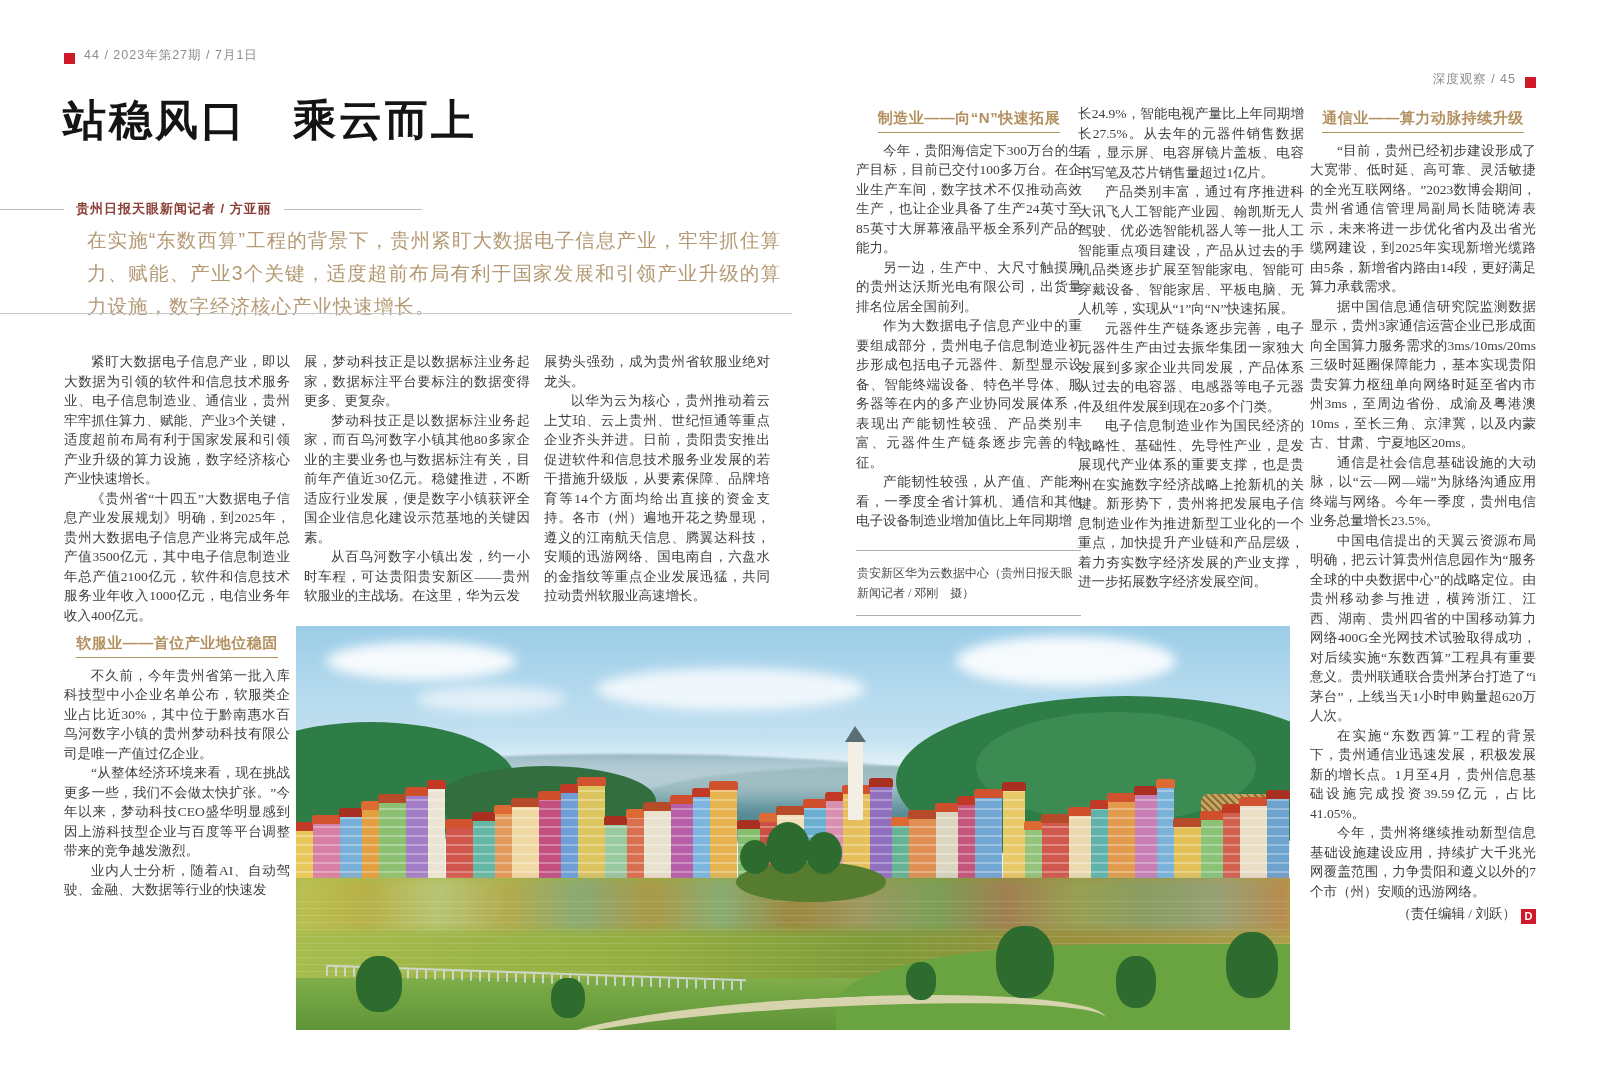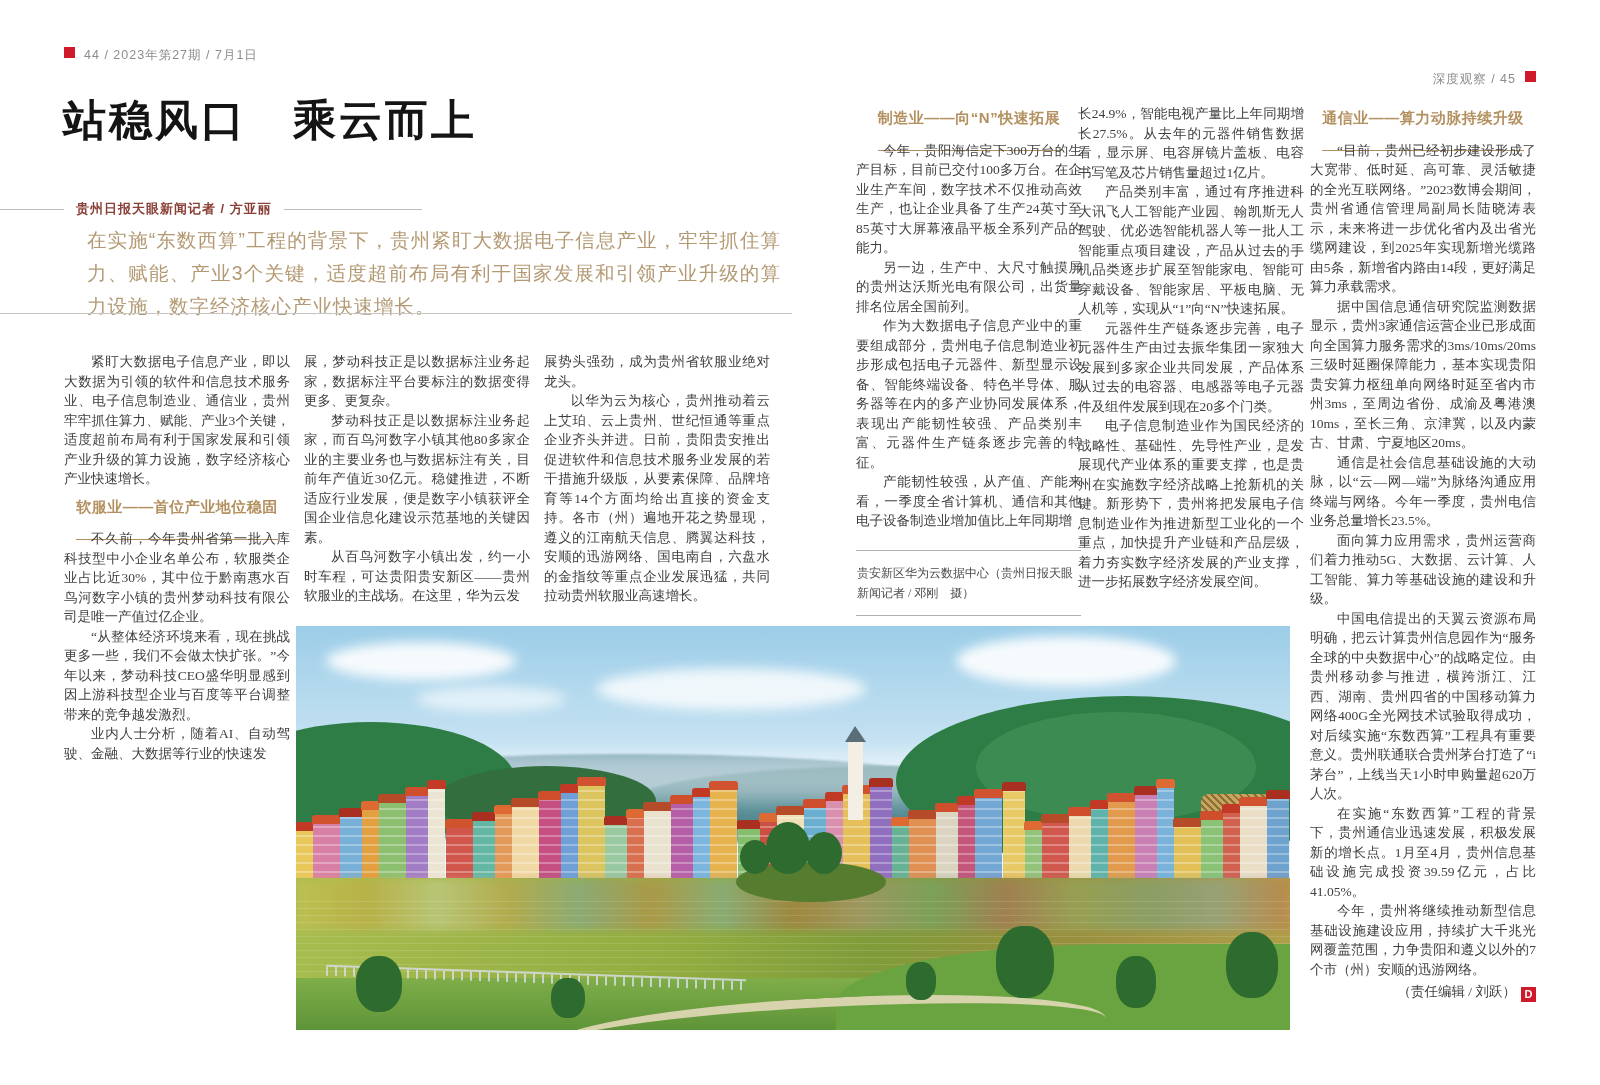--- a/index.html
+++ b/index.html
@@ -7,41 +7,41 @@
     --body-ink:#3e3e3e; --rule-gray:#c6c6c6;
     --sky-top:#9ccde8; --sky-low:#ddeef7; --mountain-far:#6b98a8; --mountain-near:#47828a;
     --hill-green:#2e7d46; --hill-light:#49975c; --lake-a:#a7bd4f; --lake-b:#b0a04a;
     --lawn:#6aa441; --tree:#2e6b2f; --path:#e3d9b8;
   }
   *{box-sizing:border-box; margin:0; padding:0;}
   html,body{background:#e8e8e8;}
   #page{position:relative; width:1600px; height:1085px; background:#ffffff; overflow:hidden;
     font-family:"Liberation Serif","DejaVu Serif",serif;}
   .sq{width:11px; height:11px; background:var(--accent-red); display:inline-block;}
-  .hdr{position:absolute; top:47px; display:flex; align-items:flex-start; gap:9px;
+  .hdr{position:absolute; top:47px; display:flex; align-items:flex-end; gap:9px;
     font-family:"Liberation Sans","DejaVu Sans",sans-serif; font-size:12.5px; color:#8c8c8c; letter-spacing:1px;}
   .hdr-left{left:64px;}
   .hdr-right{right:64px;margin-top:24px;}
   .title{position:absolute; left:63px; top:92px; font-size:43px; font-weight:900; color:#141414;
     letter-spacing:3px; font-family:"Liberation Serif","DejaVu Serif",serif;}
   .byline-row{position:absolute; left:0; top:200px; display:flex; align-items:center; gap:12px; width:792px;}
   .rule-seg{height:1px; background:#bdbdbd;}
   .rule-a{width:64px;} .rule-b{width:138px;}
   .byline{font-family:"Liberation Sans","DejaVu Sans",sans-serif; font-weight:bold; font-size:13px;
     color:var(--byline-red); letter-spacing:1px;}
   .intro{position:absolute; left:64px; top:224px; width:694px; font-family:"Liberation Sans","DejaVu Sans",sans-serif;
     font-size:19.5px; line-height:33px; color:var(--intro-tan); letter-spacing:1px; text-align:justify;margin-left:23px;}
   .hrule{position:absolute; height:1px; background:var(--rule-gray);}
   .col{position:absolute; font-size:13.5px; line-height:19.5px; color:var(--body-ink);
     text-align:justify; overflow:hidden;}
   .para{text-indent:2em; margin:0;}
   .para.cont{text-indent:0;}
   .sec-head{text-align:center; padding:10px 0 15px; line-height:1;}
   .sec-head span{font-family:"Liberation Sans","DejaVu Sans",sans-serif; font-weight:bold; font-size:15px;
-    color:var(--gold); border-bottom:1px solid var(--gold); padding-bottom:24px; letter-spacing:.5px;}
+    color:var(--gold); border-bottom:1px solid var(--gold); padding-bottom:6px; letter-spacing:.5px;}
   .editor{text-align:right; margin-top:3px; text-indent:0;}
   .endmark{display:inline-block; width:15px; height:15px; background:var(--accent-red); color:#fff;
     font-family:"Liberation Sans",sans-serif; font-weight:bold; font-size:11px; line-height:15px;
     text-align:center; margin-left:5px; vertical-align:-2px;}
   .caption-block{position:absolute; left:856px; top:550px; width:225px; border-top:1px solid #b0b0b0;
     border-bottom:1px solid #b0b0b0; padding:12px 1px; font-size:12px; line-height:20px; color:#4c4c4c;}
   
   .photo{position:absolute; left:296px; top:626px; width:994px; height:404px; overflow:hidden; background:var(--sky-low);}
   .photo *{position:absolute;}
   .sky{left:0; top:0; right:0; height:262px; background:linear-gradient(var(--sky-top), var(--sky-low) 70%, #f2f8fb);}
@@ -109,20 +109,21 @@
   <div class="byline-row">
     <span class="rule-seg rule-a"></span>
     <span class="byline">贵州日报天眼新闻记者 / 方亚丽</span>
     <span class="rule-seg rule-b"></span>
   </div>
   <div class="intro">在实施“东数西算”工程的背景下，贵州紧盯大数据电子信息产业，牢牢抓住算力、赋能、产业3个关键，适度超前布局有利于国家发展和引领产业升级的算力设施，数字经济核心产业快速增长。</div>
   <div class="hrule" style="left:0; top:313px; width:792px;"></div>
 
   <div class="col" style="left:64px;  top:352px; width:226px; height:683px;">
       <p class="para">紧盯大数据电子信息产业，即以大数据为引领的软件和信息技术服务业、电子信息制造业、通信业，贵州牢牢抓住算力、赋能、产业3个关键，适度超前布局有利于国家发展和引领产业升级的算力设施，数字经济核心产业快速增长。</p>
+      <p class="para">《贵州省“十四五”大数据电子信息产业发展规划》明确，到2025年，贵州大数据电子信息产业将完成年总产值3500亿元，其中电子信息制造业年总产值2100亿元，软件和信息技术服务业年收入1000亿元，电信业务年收入400亿元。</p>
       <div class="sec-head"><span>软服业——首位产业地位稳固</span></div>
       <p class="para">不久前，今年贵州省第一批入库科技型中小企业名单公布，软服类企业占比近30%，其中位于黔南惠水百鸟河数字小镇的贵州梦动科技有限公司是唯一产值过亿企业。</p>
       <p class="para">“从整体经济环境来看，现在挑战更多一些，我们不会做太快扩张。”今年以来，梦动科技CEO盛华明显感到因上游科技型企业与百度等平台调整带来的竞争越发激烈。</p>
       <p class="para">业内人士分析，随着AI、自动驾驶、金融、大数据等行业的快速发</p>
     </div>
   <div class="col" style="left:304px; top:352px; width:226px; height:272px;">
       <p class="para cont">展，梦动科技正是以数据标注业务起家，数据标注平台要标注的数据变得更多、更复杂。</p>
       <p class="para">梦动科技正是以数据标注业务起家，而百鸟河数字小镇其他80多家企业的主要业务也与数据标注有关，目前年产值近30亿元。稳健推进，不断适应行业发展，便是数字小镇获评全国企业信息化建设示范基地的关键因素。</p>
       <p class="para">从百鸟河数字小镇出发，约一小时车程，可达贵阳贵安新区——贵州软服业的主战场。在这里，华为云发</p>
     </div>
@@ -142,21 +143,20 @@
       <p class="para cont">长24.9%，智能电视产量比上年同期增长27.5%。从去年的元器件销售数据看，显示屏、电容屏镜片盖板、电容书写笔及芯片销售量超过1亿片。</p>
       <p class="para">产品类别丰富，通过有序推进科大讯飞人工智能产业园、翰凯斯无人驾驶、优必选智能机器人等一批人工智能重点项目建设，产品从过去的手机品类逐步扩展至智能家电、智能可穿戴设备、智能家居、平板电脑、无人机等，实现从“1”向“N”快速拓展。</p>
       <p class="para">元器件生产链条逐步完善，电子元器件生产由过去振华集团一家独大发展到多家企业共同发展，产品体系从过去的电容器、电感器等电子元器件及组件发展到现在20多个门类。</p>
       <p class="para">电子信息制造业作为国民经济的战略性、基础性、先导性产业，是发展现代产业体系的重要支撑，也是贵州在实施数字经济战略上抢新机的关键。新形势下，贵州将把发展电子信息制造业作为推进新型工业化的一个重点，加快提升产业链和产品层级，着力夯实数字经济发展的产业支撑，进一步拓展数字经济发展空间。</p>
     </div>
   <div class="col" style="left:1310px; top:100px; width:226px; height:922px;">
       <div class="sec-head"><span>通信业——算力动脉持续升级</span></div>
       <p class="para">“目前，贵州已经初步建设形成了大宽带、低时延、高可靠、灵活敏捷的全光互联网络。”2023数博会期间，贵州省通信管理局副局长陆晓涛表示，未来将进一步优化省内及出省光缆网建设，到2025年实现新增光缆路由5条，新增省内路由14段，更好满足算力承载需求。</p>
       <p class="para">据中国信息通信研究院监测数据显示，贵州3家通信运营企业已形成面向全国算力服务需求的3ms/10ms/20ms三级时延圈保障能力，基本实现贵阳贵安算力枢纽单向网络时延至省内市州3ms，至周边省份、成渝及粤港澳10ms，至长三角、京津冀，以及内蒙古、甘肃、宁夏地区20ms。</p>
       <p class="para">通信是社会信息基础设施的大动脉，以“云—网—端”为脉络沟通应用终端与网络。今年一季度，贵州电信业务总量增长23.5%。</p>
-      <p class="para">面向算力应用需求，贵州运营商们着力推动5G、大数据、云计算、人工智能、算力等基础设施的建设和升级。</p>
       <p class="para">中国电信提出的天翼云资源布局明确，把云计算贵州信息园作为“服务全球的中央数据中心”的战略定位。由贵州移动参与推进，横跨浙江、江西、湖南、贵州四省的中国移动算力网络400G全光网技术试验取得成功，对后续实施“东数西算”工程具有重要意义。贵州联通联合贵州茅台打造了“i茅台”，上线当天1小时申购量超620万人次。</p>
       <p class="para">在实施“东数西算”工程的背景下，贵州通信业迅速发展，积极发展新的增长点。1月至4月，贵州信息基础设施完成投资39.59亿元，占比41.05%。</p>
       <p class="para">今年，贵州将继续推动新型信息基础设施建设应用，持续扩大千兆光网覆盖范围，力争贵阳和遵义以外的7个市（州）安顺的迅游网络。</p>
       <div class="para editor"><span>（责任编辑 / 刘跃）</span><span class="endmark">D</span></div>
     </div>
 
   <div class="caption-block">贵安新区华为云数据中心（贵州日报天眼新闻记者 / 邓刚　摄）</div>
 
   <div class="photo">
     <div class="sky"></div>

